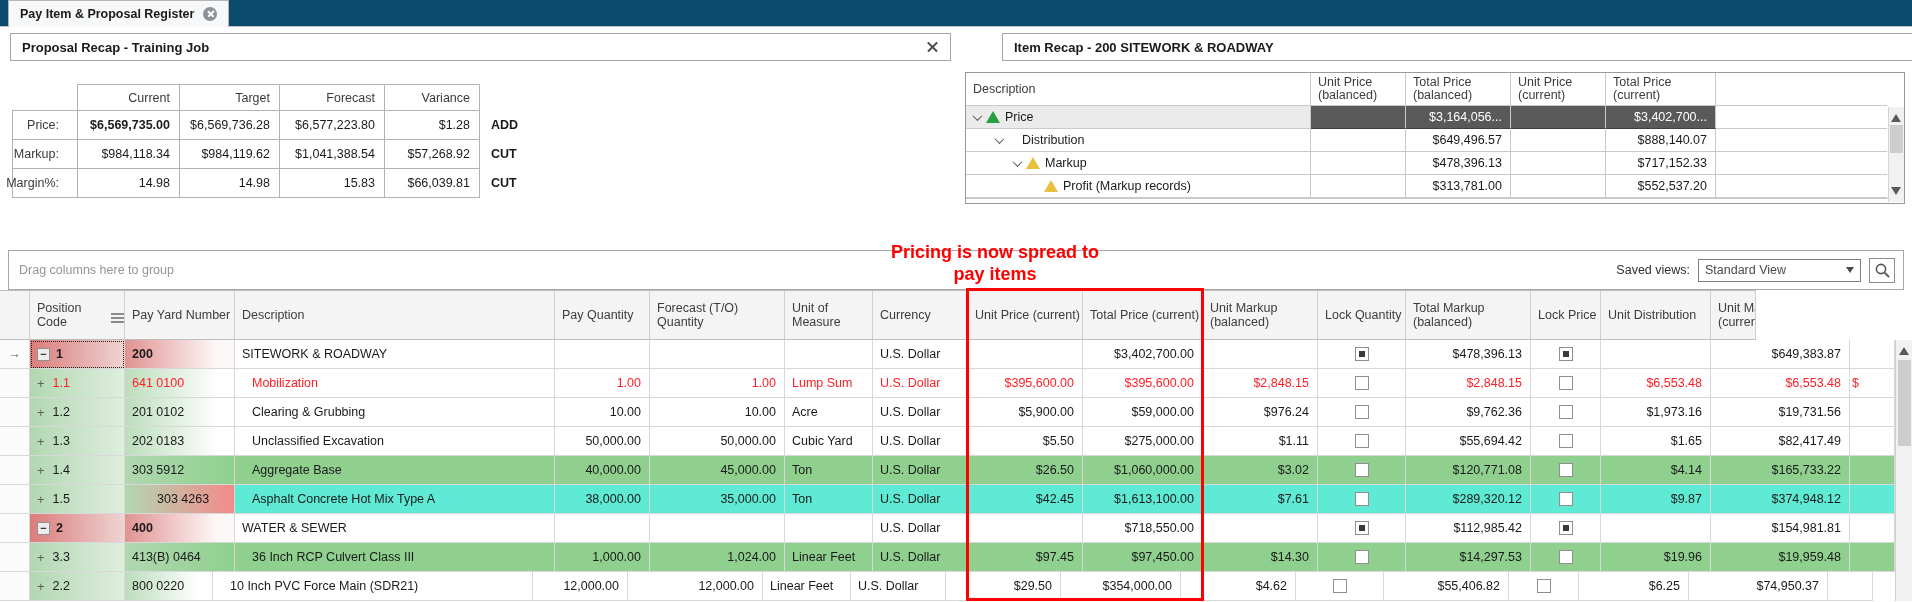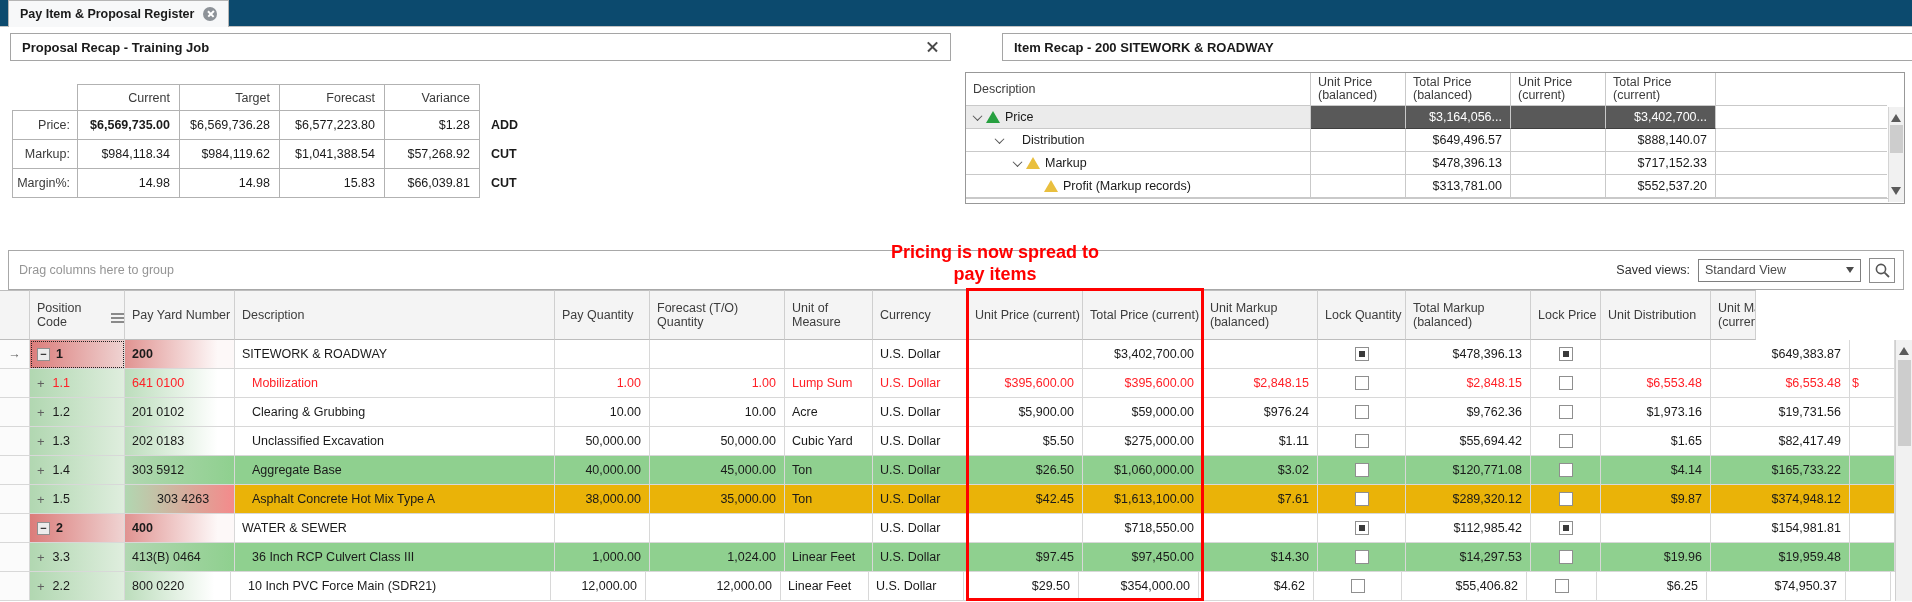--- a/index.html
+++ b/index.html
@@ -20,21 +20,21 @@
   #prop-hd{left:10px;width:941px;} #item-hd{left:1002px;width:944px;}
   .x-btn{width:13px;height:13px;position:relative;cursor:pointer;}
   .x-btn::before,.x-btn::after{content:"";position:absolute;left:0;top:5.6px;width:13px;height:1.7px;background:#4a4a4a;}
   .x-btn::before{transform:rotate(45deg);} .x-btn::after{transform:rotate(-45deg);}
 
   
   .recap{position:absolute;left:13px;top:85px;font-size:12.5px;}
   .recap .rrow{display:flex;}
   .recap .rc{border:1px solid #b2b2b2;margin:-1px 0 0 -1px;display:flex;align-items:center;height:30px;background:#fff;}
   .recap .hd .rc{height:27px;color:#3a3a3a;justify-content:flex-end;padding-right:9px;}
-  .recap .lbl{width:66px;justify-content:flex-end;padding-right:7px;color:#3a3a3a;}
+  .recap .lbl{width:66px;justify-content:flex-end;padding-right:18px;color:#3a3a3a;}
   .recap .v{justify-content:flex-end;padding-right:9px;}
   .recap .w1{width:103px;} .recap .w2{width:101px;} .recap .w3{width:106px;} .recap .w4{width:96px;}
   .recap .spacer{width:66px;border:none;background:transparent;}
   .recap .act{border:none;background:transparent;font-weight:bold;padding-left:12px;}
   .recap .bold{font-weight:bold;}
 
   
   .irwrap{position:absolute;left:965px;top:72px;width:940px;border:1px solid #989898;background:#fff;font-size:12.5px;}
   .irrow{display:flex;}
   .irc{border-right:1px solid #c9c9c9;border-bottom:1px solid #c9c9c9;display:flex;align-items:center;height:23px;background:#fff;overflow:hidden;}
@@ -86,21 +86,21 @@
               display:flex;align-items:center;justify-content:center;margin-right:6px;flex:0 0 auto;}
   .plus{color:#5f5f5f;font-size:13px;margin-right:8px;flex:0 0 auto;}
   .grow.group .pos,.grow.group .pitem{font-weight:bold;}
   .grow.group .pos{background:linear-gradient(90deg,#db7c7a,#efd3d2);}
   .grow.group .pitem{background:linear-gradient(90deg,#e09391,#fdf8f8 85%);}
   .grow .pos.child{background:linear-gradient(90deg,#b1d7b1,#dfeede);}
   .grow .pitem.child{background:linear-gradient(90deg,#bcddbc,#ffffff 85%);}
   .grow.green .pitem.child{background:linear-gradient(90deg,#b1d7b1,#8fd08f);}
   .grow.pink  .pitem.child{background:linear-gradient(90deg,#b1d7b1,#f48a8b);padding-left:32px;}
   .grow.green .gc.body{background:#8fd08f;}
-  .grow.pink  .gc.body{background:#eab308;}
+  .grow.pink  .gc.body{background:#5eead4;}
   .grow.red   .gc{color:#ff2027;}
   .gc.focus{outline:1.5px dotted #222;outline-offset:-2.5px;}
   .cb{width:14px;height:14px;border:1px solid #8f8f8f;background:#fff;position:relative;flex:0 0 auto;}
   .cb.filled::after{content:"";position:absolute;left:3px;top:3px;width:6px;height:6px;background:#3a3a3a;}
   .childdesc{padding-left:17px;}
   .gsb{position:absolute;right:0;top:50px;width:17px;height:261px;background:#f1f1f1;border-left:1px solid #cfcfcf;}
   .gsb .sb-up{left:3px;}
   .clipdollar{padding-left:2px;}
 </style>
 </head>
@@ -501,21 +501,21 @@
         <div class="gc body num" style="width: 110px;">$19.96</div>
         <div class="gc body num" style="width: 139px;">$19,959.48</div>
         <div class="gc body clipdollar" style="width: 45px;"></div>
       </div>
       <div class="grow plain">
         <div class="gc ind" style="width: 30px;"></div>
         <div class="gc pos child" style="width: 95px;">
           <span class="plus">+</span>
           <span>2.2</span>
         </div>
-        <div class="gc pitem child" style="width: 106px;">800 0220</div>
+        <div class="gc pitem child" style="width: 88px;">800 0220</div>
         <div class="gc body childdesc" style="width: 320px;">10 Inch PVC Force Main (SDR21)</div>
         <div class="gc body num" style="width: 95px;">12,000.00</div>
         <div class="gc body num" style="width: 135px;">12,000.00</div>
         <div class="gc body" style="width: 88px;">Linear Feet</div>
         <div class="gc body" style="width: 95px;">U.S. Dollar</div>
         <div class="gc body num" style="width: 115px;">$29.50</div>
         <div class="gc body num" style="width: 120px;">$354,000.00</div>
         <div class="gc body num" style="width: 115px;">$4.62</div>
         <div class="gc ctr body" style="width: 88px;">
           <span class="cb"></span>

